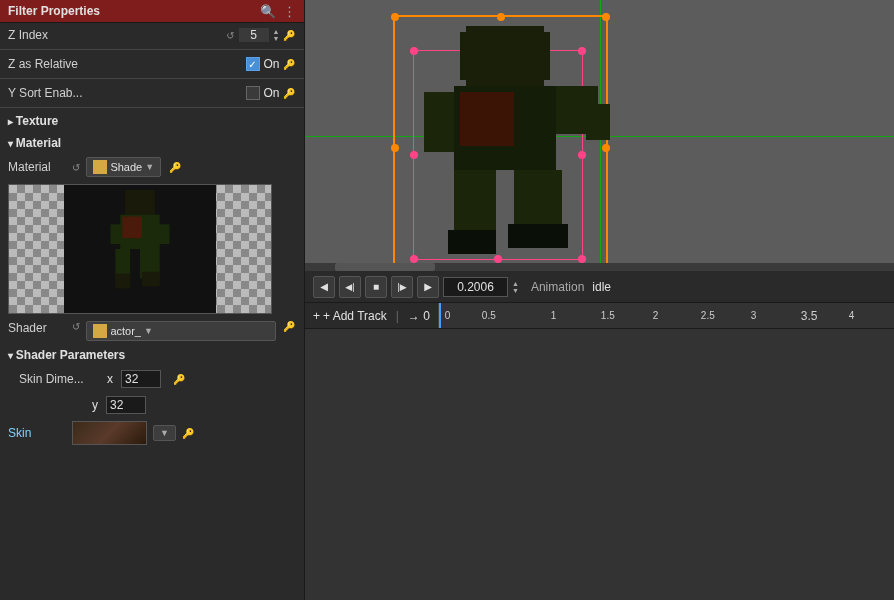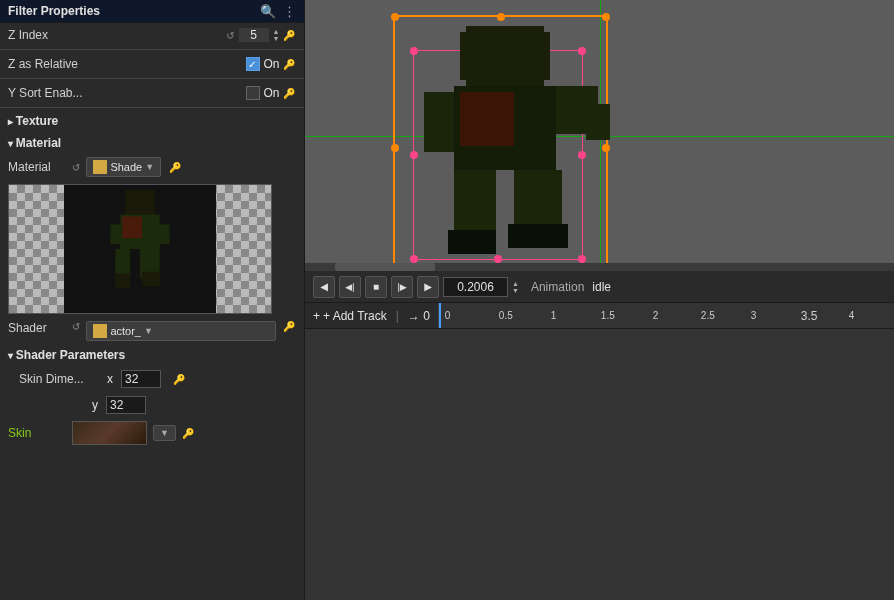--- a/index.html
+++ b/index.html
@@ -30,21 +30,21 @@
       flex-direction: column;
       overflow-y: auto;
       flex-shrink: 0;
     }
 
     .panel-header {
       display: flex;
       align-items: center;
       justify-content: space-between;
       padding: 4px 8px;
-      background: #0f172a;
+      background: #7f1d1d;
       border-bottom: 1px solid #1a1a1a;
     }
 
     .panel-title {
       font-size: 12px;
       font-weight: bold;
       color: #e0e0e0;
     }
 
     .panel-header-icons {
@@ -305,21 +305,21 @@
 
     .skin-row {
       display: flex;
       align-items: center;
       padding: 3px 8px;
       min-height: 30px;
       gap: 4px;
     }
 
     .skin-label {
-      color: #84cc16;
+      color: #7dd3fc;
       font-size: 12px;
       width: 60px;
     }
 
     .skin-preview {
       width: 75px;
       height: 24px;
       background: #222;
       border: 1px solid #555;
       position: relative;
@@ -686,21 +686,21 @@
         <span style="font-size:12px;">→ 0</span>
       </div>
 
       <div class="timeline-ruler" style="position:relative;">
 
         <div class="timeline-playhead" style="left: 0px;"></div>
 
         <div style="display:flex; align-items:flex-end; height:100%; padding-left:4px; gap:0px; width:100%; position:relative;">
           <div style="position:relative; display:flex; width:100%; height:100%; align-items:center;">
             <span style="position:absolute; left:2px; font-size:10px; color:#ccc;">0</span>
-            <span style="position:absolute; left:56px; font-size:10px; color:#ccc;">0.5</span>
+            <span style="position:absolute; left:39px; font-size:10px; color:#ccc;">0.5</span>
             <span style="position:absolute; left:108px; font-size:10px; color:#ccc;">1</span>
             <span style="position:absolute; left:158px; font-size:10px; color:#ccc;">1.5</span>
             <span style="position:absolute; left:210px; font-size:10px; color:#ccc;">2</span>
             <span style="position:absolute; left:258px; font-size:10px; color:#ccc;">2.5</span>
             <span style="position:absolute; left:308px; font-size:10px; color:#ccc;">3</span>
             <span style="position:absolute; left:358px; font-size:12px; color:#ccc;">3.5</span>
             <span style="position:absolute; left:406px; font-size:10px; color:#ccc;">4</span>
           </div>
         </div>
       </div>

